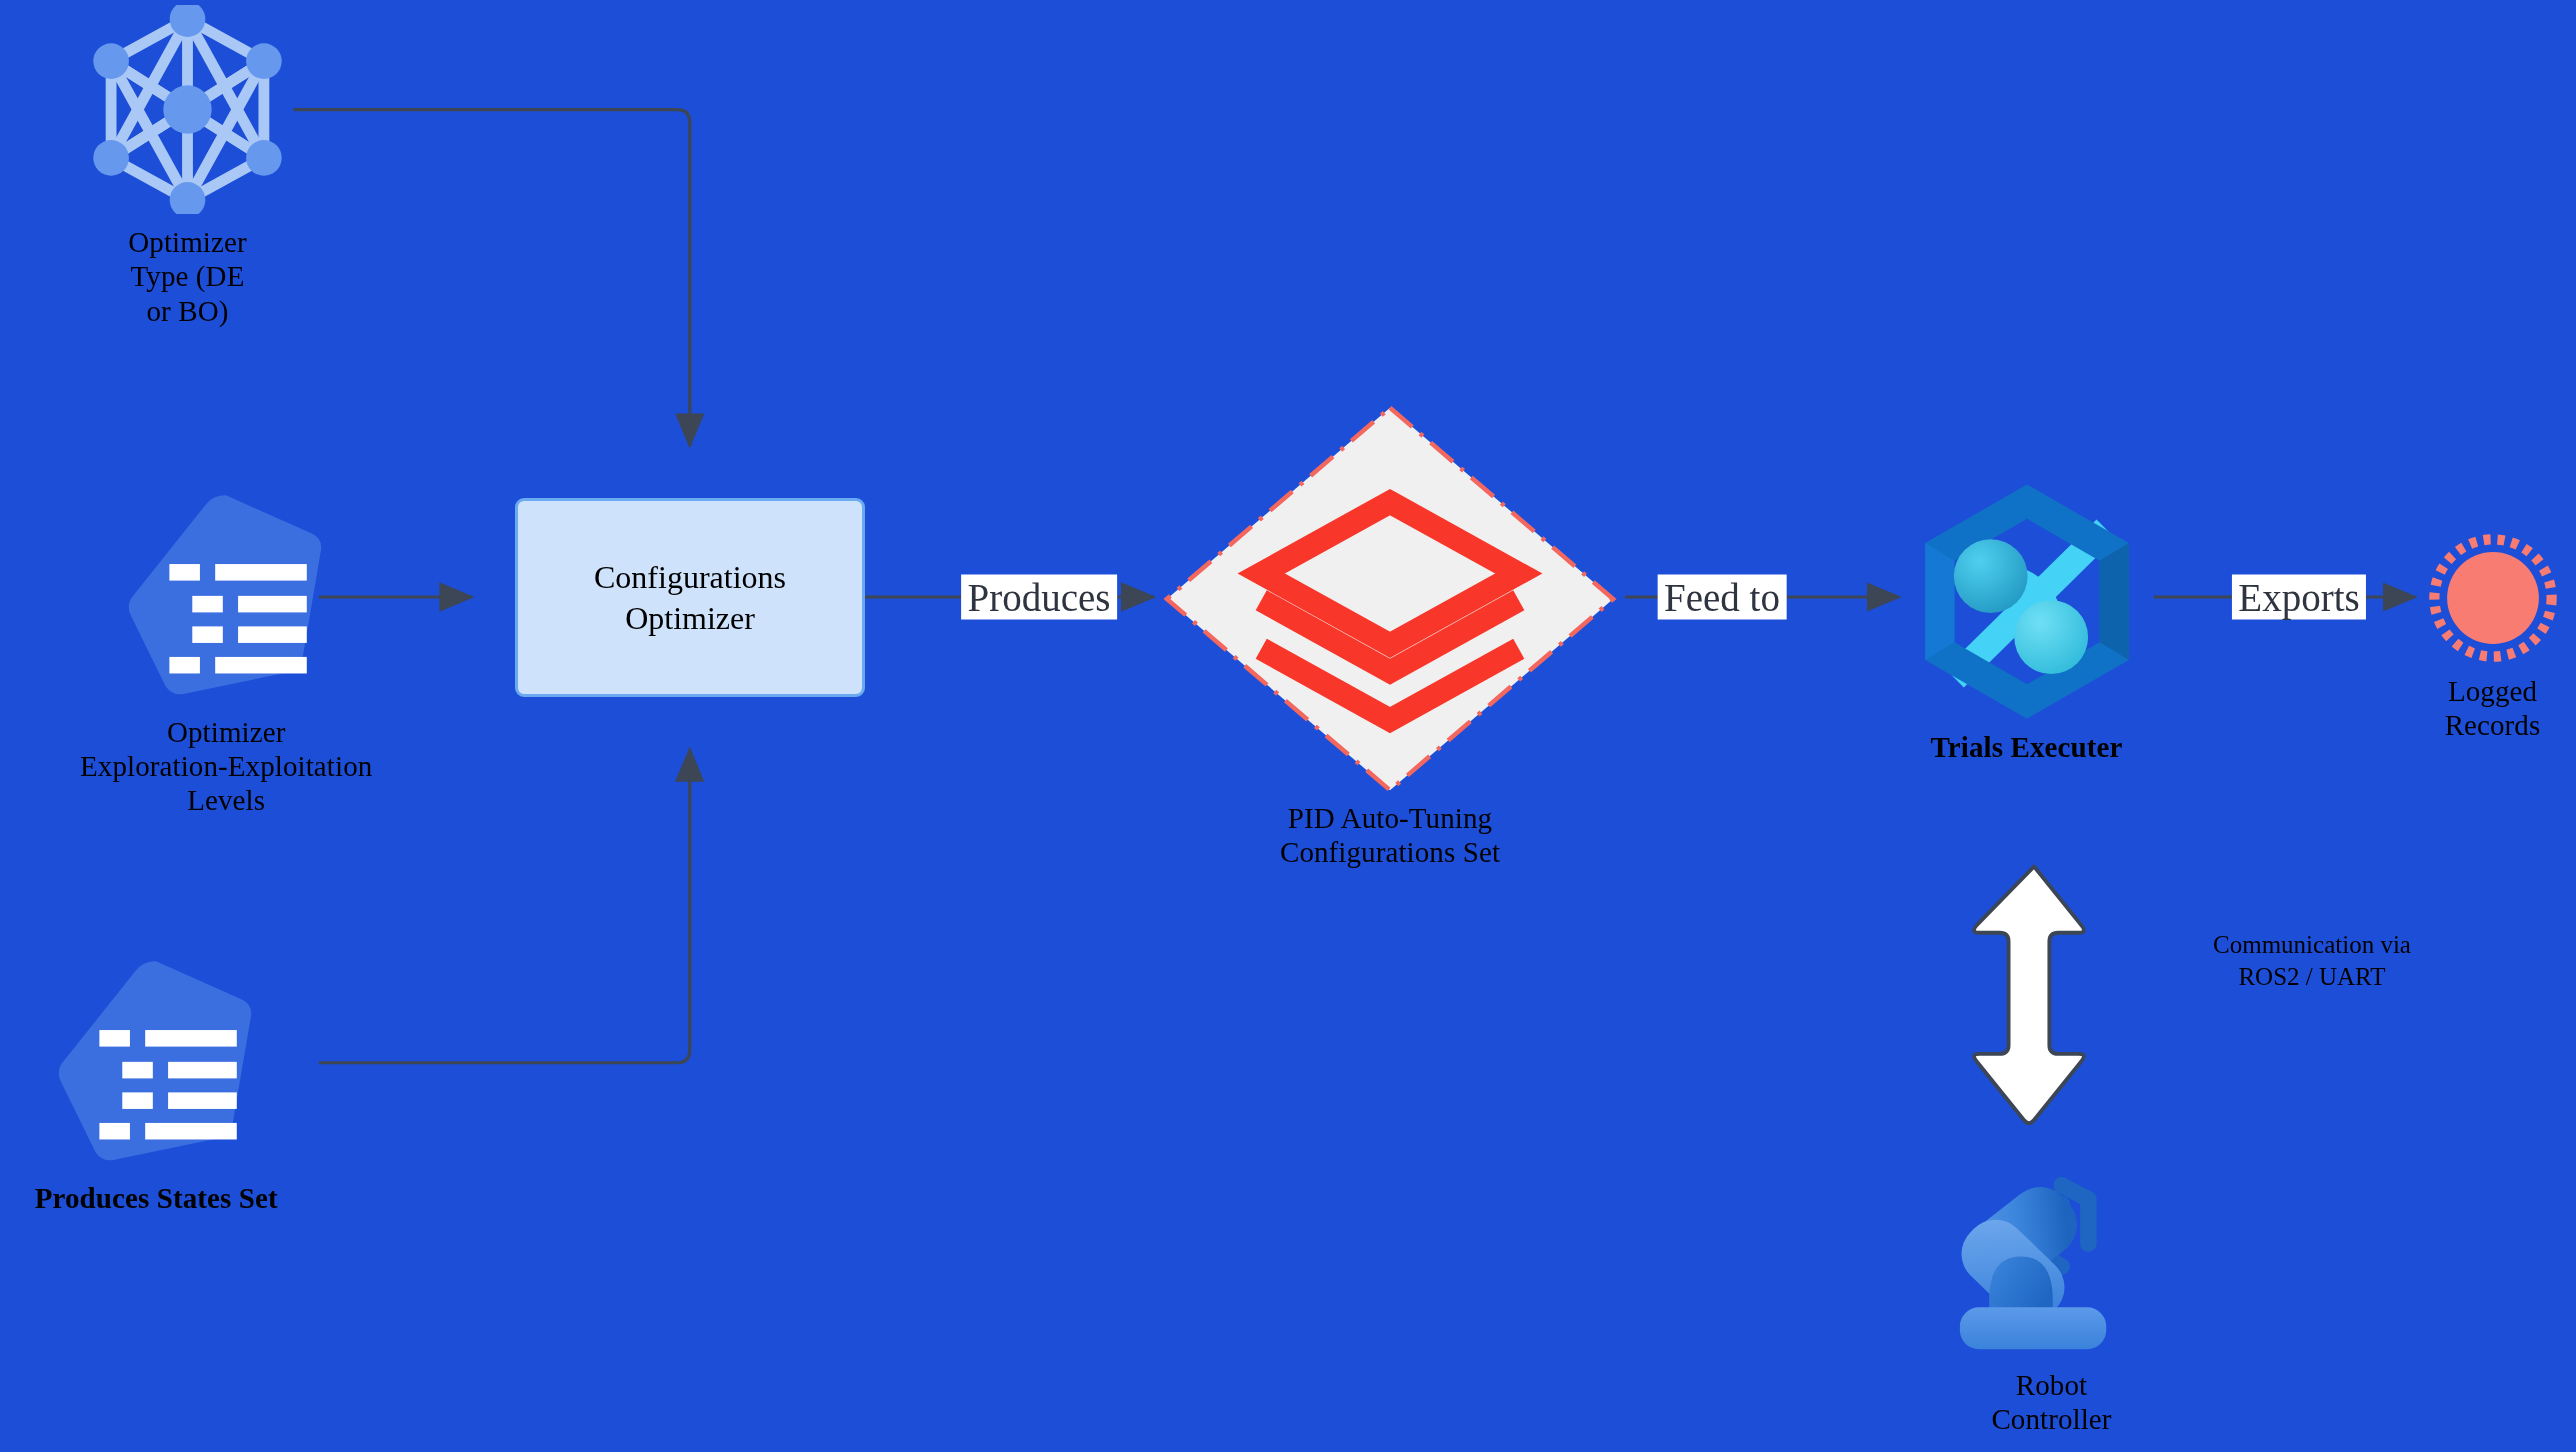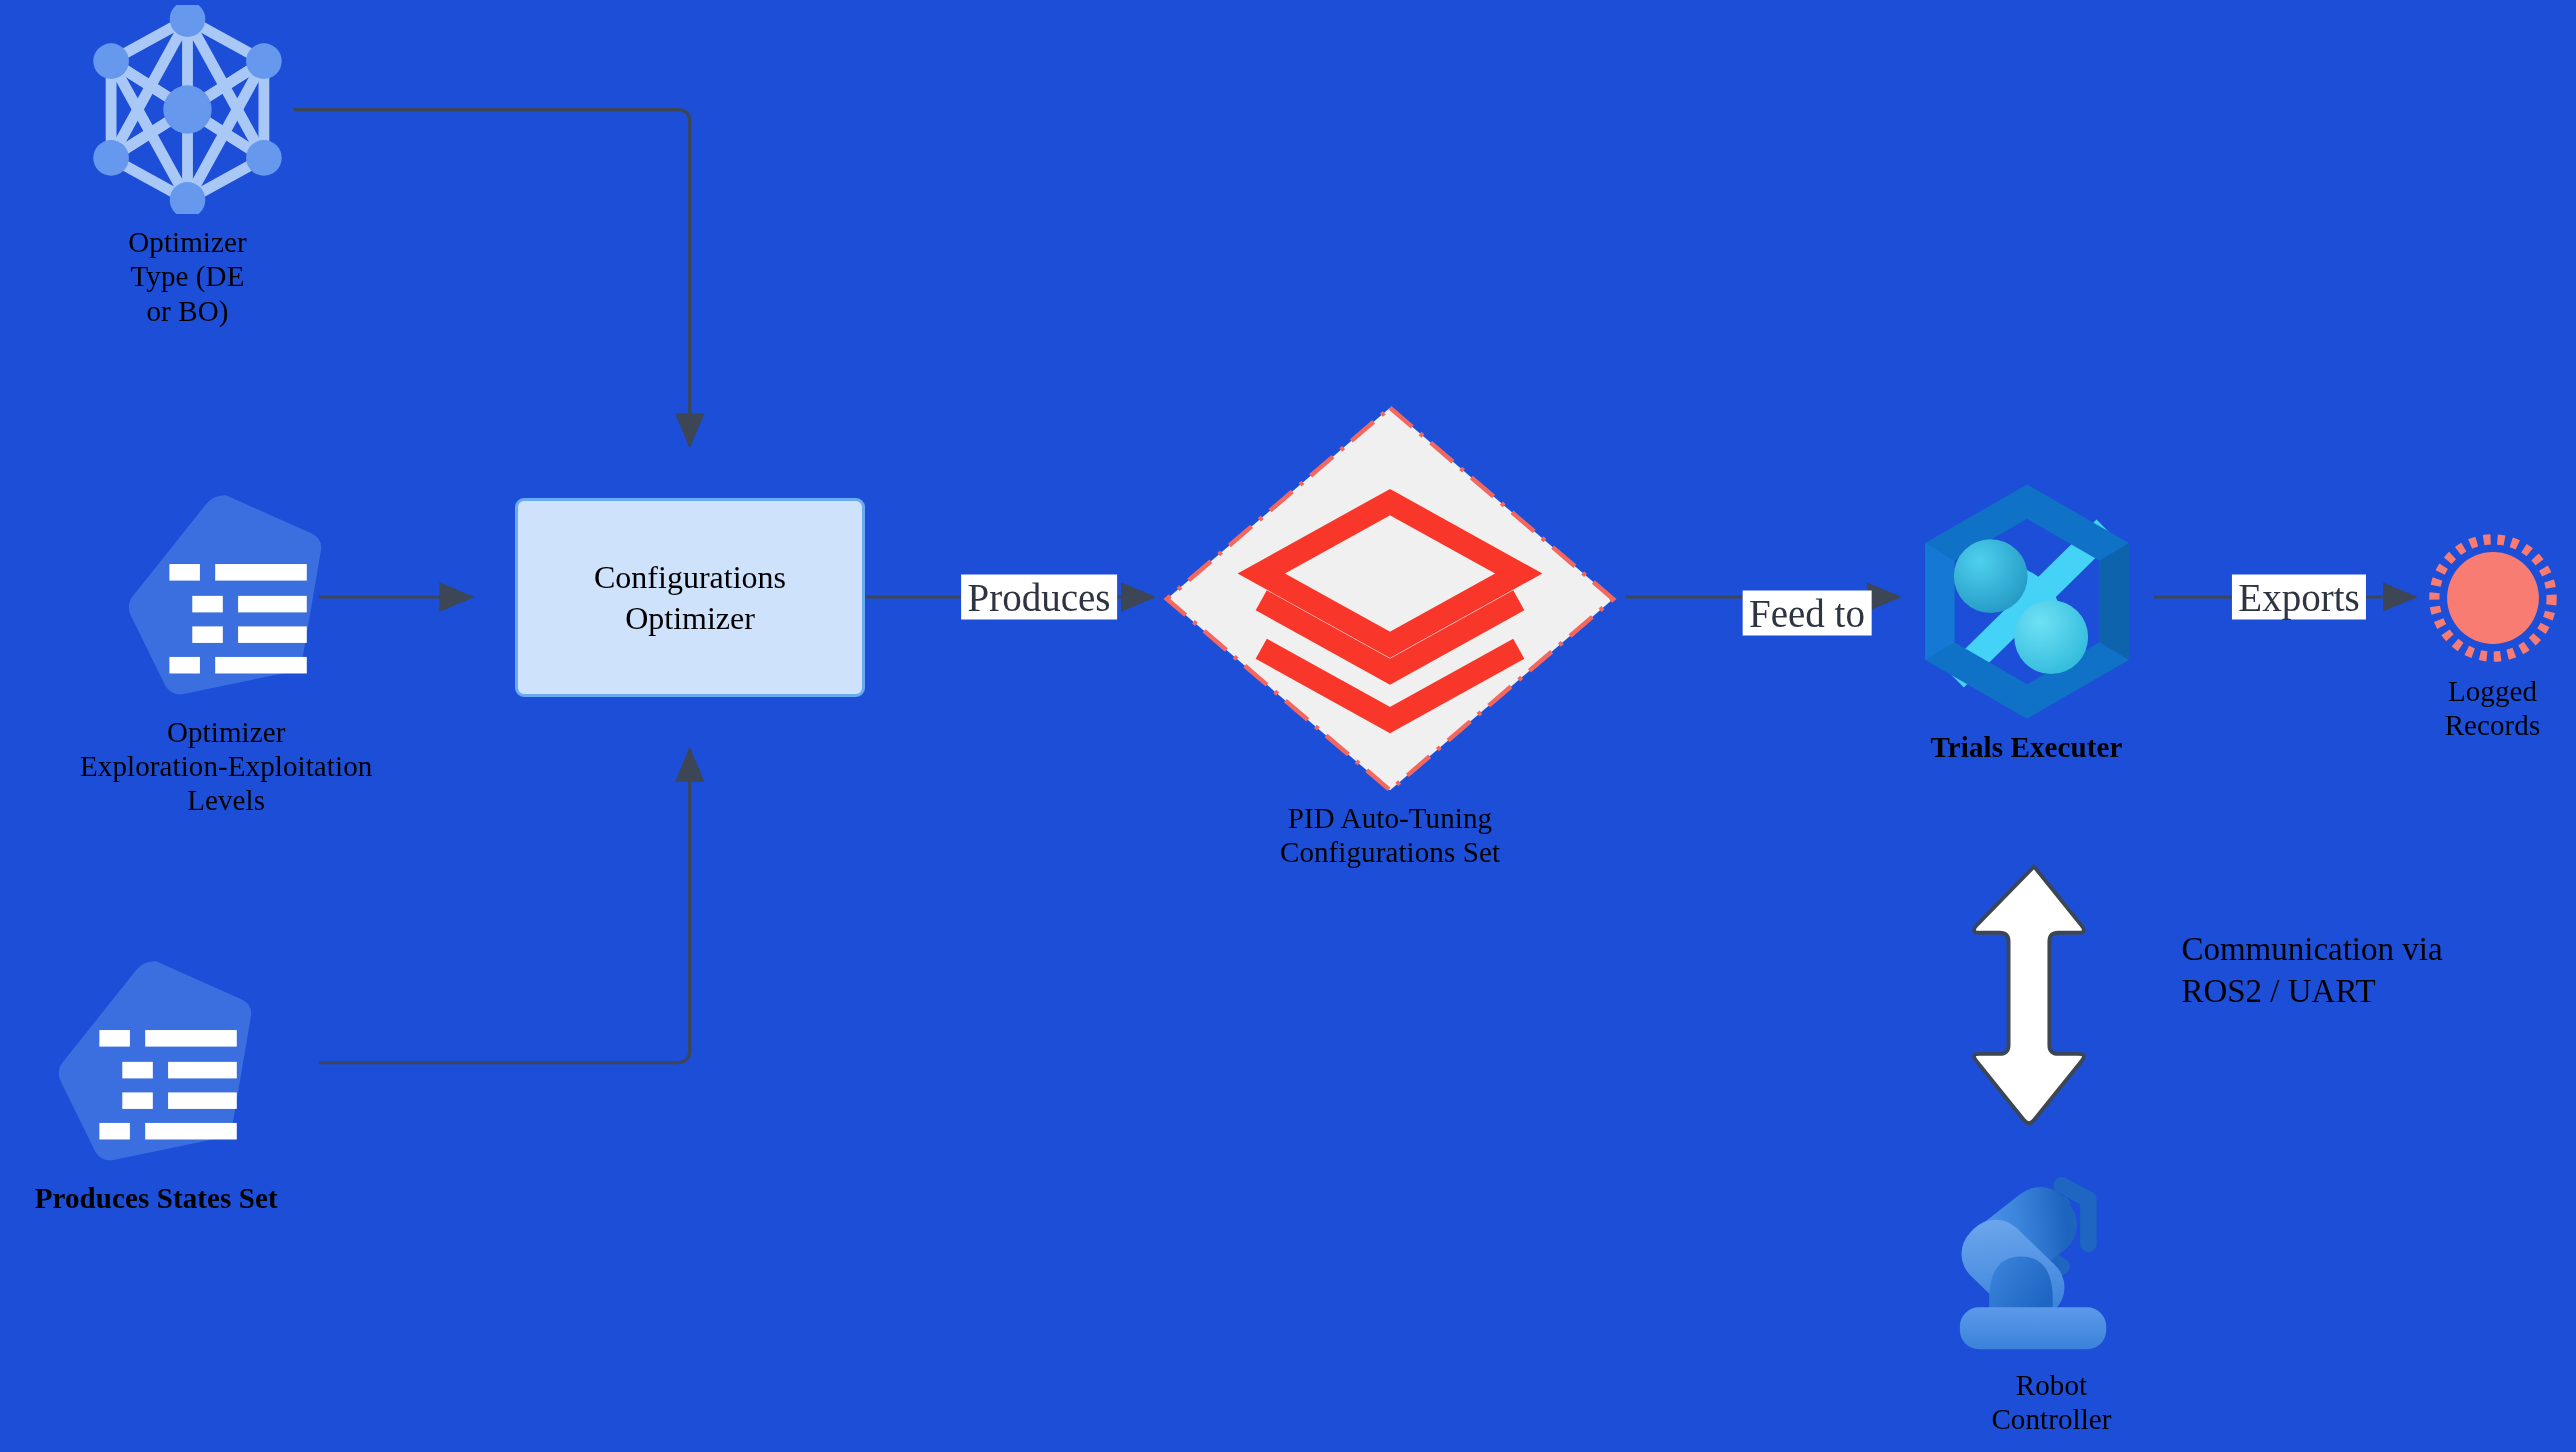--- a/index.html
+++ b/index.html
@@ -76,23 +76,24 @@
     font-size: 39px;
     color: #2e3440;
     background: #ffffff;
     padding: 0 6.4px;
     white-space: nowrap;
     font-family: "Liberation Serif", "DejaVu Serif", serif;
     transform: translate(-50%, -50%);
   }
   .free-label {
     position: absolute;
-    font-size: 33px;
+    font-size: 25px;
     line-height: 1.26;
     color: #000000;
+    text-align: center;
     white-space: pre-line;
     font-family: "Liberation Serif", "DejaVu Serif", serif;
     transform: translateX(-50%);
   }
 </style>
 </head>
 <body>
 
 <div id="canvas">
 
@@ -325,21 +326,21 @@
 
         <rect x="36" y="252" width="230" height="66" rx="30" fill="url(#gradBase)"></rect>
       </svg>
     </div>
     <div class="node-label">Robot
 Controller</div>
   </div>
 
   <div class="edge-label" style="left:1039px; top:597px;">Produces</div>
 
-  <div class="edge-label" style="left:1807px; top:597px;margin-top:16px;">Feed to</div>
+  <div class="edge-label" style="left:1722px; top:597px;">Feed to</div>
 
   <div class="edge-label" style="left:2299px; top:597px;">Exports</div>
 
   <div class="free-label" style="left:2312px; top:929px;">Communication via
 ROS2 / UART</div>
 
 </div>
 
 
 </body></html>

